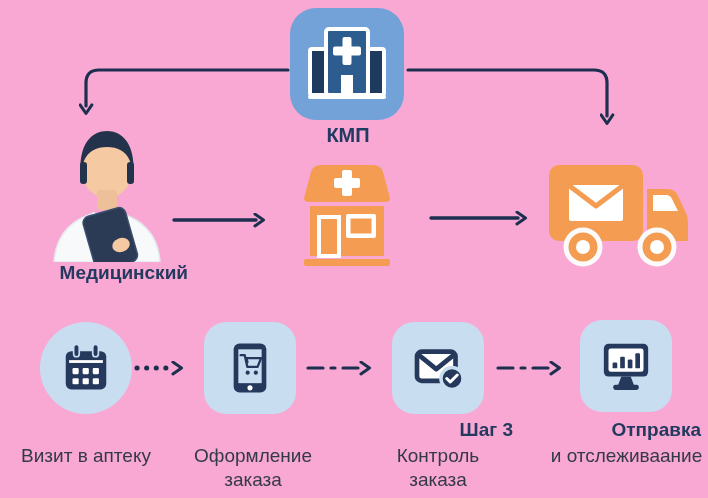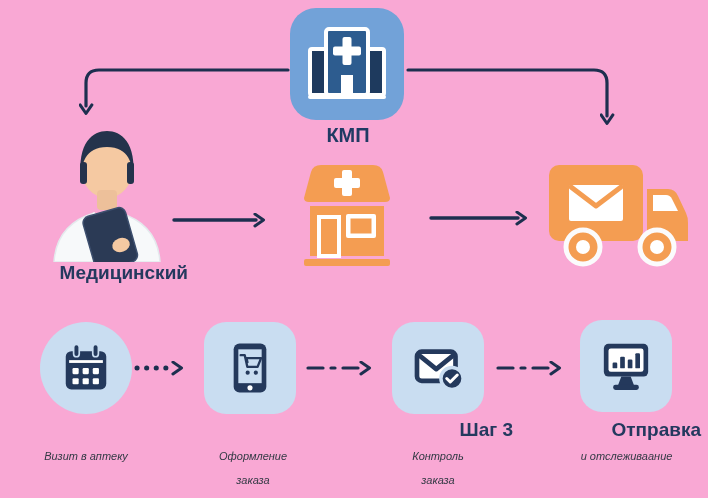--- a/index.html
+++ b/index.html
@@ -20,21 +20,21 @@
     position:absolute;left:290px;top:8px;width:114px;height:112px;
     background:#72a2d8;border-radius:26px;
     display:flex;align-items:center;justify-content:center;
   }
   .title{
     position:absolute;text-align:right;font-weight:700;color:#24395e;
     font-size:19px;line-height:25px;
   }
   .subtitle{
     position:absolute;text-align:center;font-weight:400;color:#333a45;
-    font-size:11px;line-height:24px;font-style:italic;
+    font-size:19px;line-height:24px;
   }
   .kmp-title{position:absolute;left:292px;top:124px;width:112px;text-align:center;
     font-weight:700;color:#203a63;font-size:20px;}
   .connector-layer{position:absolute;left:0;top:0;pointer-events:none;}
 </style>
 </head>
 <body>
 
 <div id="canvas">
 

